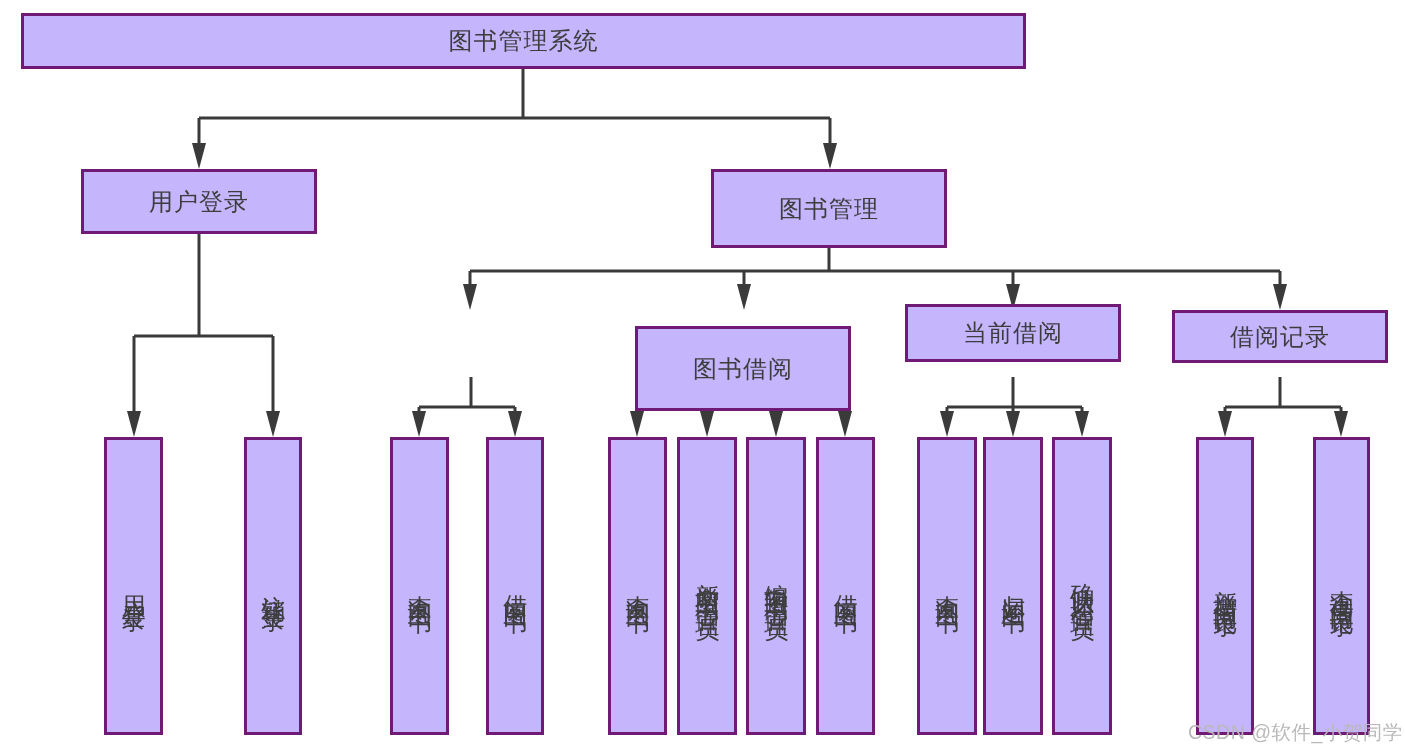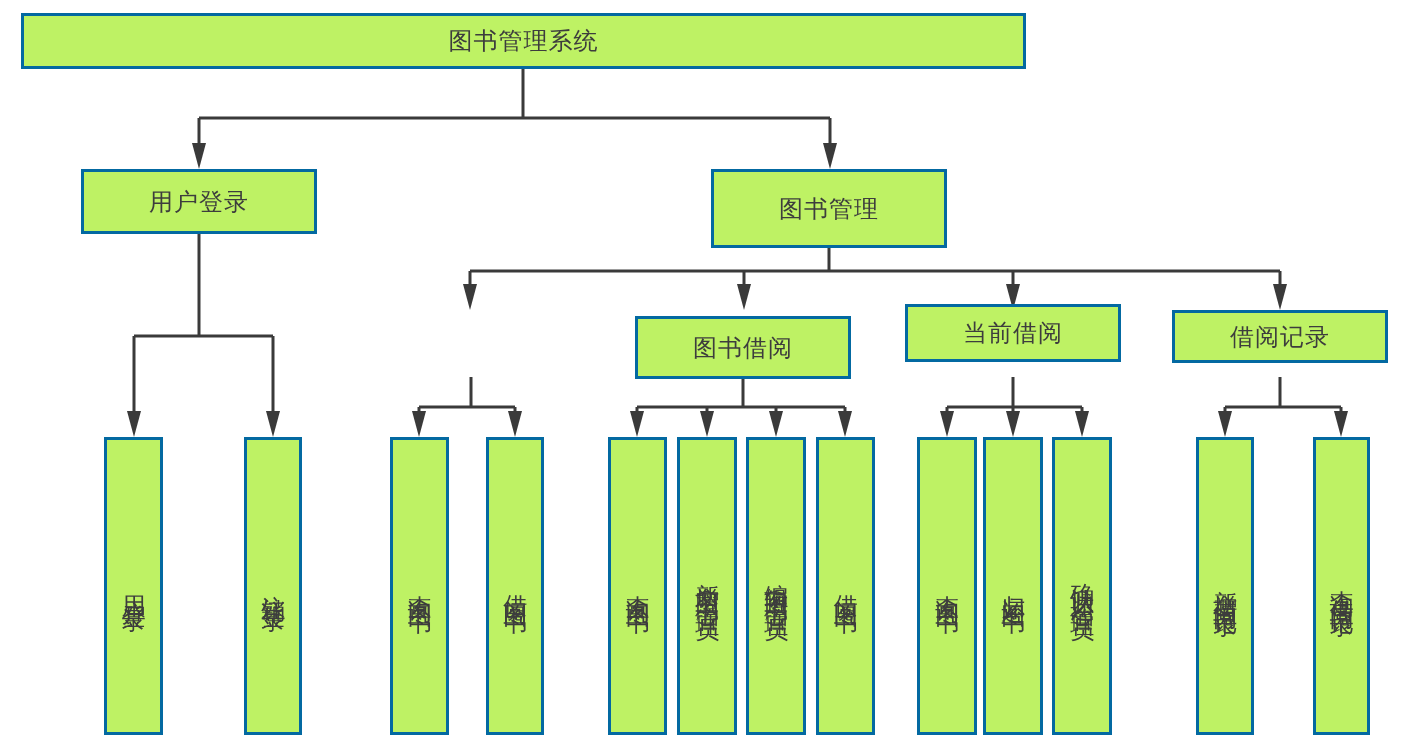--- a/index.html
+++ b/index.html
@@ -19,22 +19,22 @@
     position: absolute;
     left: 0;
     top: 0;
     width: 1405px;
     height: 747px;
     z-index: 1;
   }
   .node {
     position: absolute;
     box-sizing: border-box;
-    border: 3px solid #0369a1;
-    background: #bef264;
+    border: 3px solid #701a75;
+    background: #c4b5fd;
     display: flex;
     align-items: center;
     justify-content: center;
     color: #3d3d3d;
     z-index: 2;
   }
   .h-node {
     font-size: 24px;
     letter-spacing: 1px;
     white-space: nowrap;
@@ -100,21 +100,21 @@
       <polygon points="1218,411 1232,411 1225,437"></polygon>
       <polygon points="1334,411 1348,411 1341,437"></polygon>
     </g>
   </svg>
 
   <div class="node h-node" style="left:21px; top:13px; width:1005px; height:56px;">图书管理系统</div>
 
   <div class="node h-node" style="left:81px; top:169px; width:236px; height:65px;">用户登录</div>
   <div class="node h-node" style="left:711px; top:169px; width:236px; height:79px;">图书管理</div>
 
-  <div class="node h-node" style="left:635px; top:316px; width:216px; height:63px;">图书借阅</div>
+  <div class="node h-node" style="left:635px; top:326px; width:216px; height:85px;">图书借阅</div>
   <div class="node h-node" style="left:905px; top:304px; width:216px; height:58px;">当前借阅</div>
   <div class="node h-node" style="left:1172px; top:310px; width:216px; height:53px;">借阅记录</div>
 
   <div class="node v-node" style="left:104px; top:437px; width:59px; height:298px;">用户登录</div>
   <div class="node v-node" style="left:244px; top:437px; width:58px; height:298px;">注销登录</div>
 
   <div class="node v-node" style="left:390px; top:437px; width:59px; height:298px;">查询图书</div>
   <div class="node v-node" style="left:486px; top:437px; width:58px; height:298px;">借阅图书</div>
 
   <div class="node v-node" style="left:608px; top:437px; width:59px; height:298px;">查询图书</div>
@@ -122,14 +122,15 @@
   <div class="node v-node" style="left:746px; top:437px; width:60px; height:298px;">编辑图书（管理员）</div>
   <div class="node v-node" style="left:816px; top:437px; width:59px; height:298px;">借阅图书</div>
 
   <div class="node v-node" style="left:917px; top:437px; width:60px; height:298px;">查询图书</div>
   <div class="node v-node" style="left:983px; top:437px; width:60px; height:298px;">归还图书</div>
   <div class="node v-node" style="left:1052px; top:437px; width:60px; height:298px;">确认归还（管理员）</div>
 
   <div class="node v-node" style="left:1196px; top:437px; width:58px; height:298px;">新增借阅记录</div>
   <div class="node v-node" style="left:1313px; top:437px; width:57px; height:298px;">查询借阅记录</div>
 
+  <div class="watermark">CSDN @软件_小贺同学</div>
 
 </div>
 
 </body></html>

